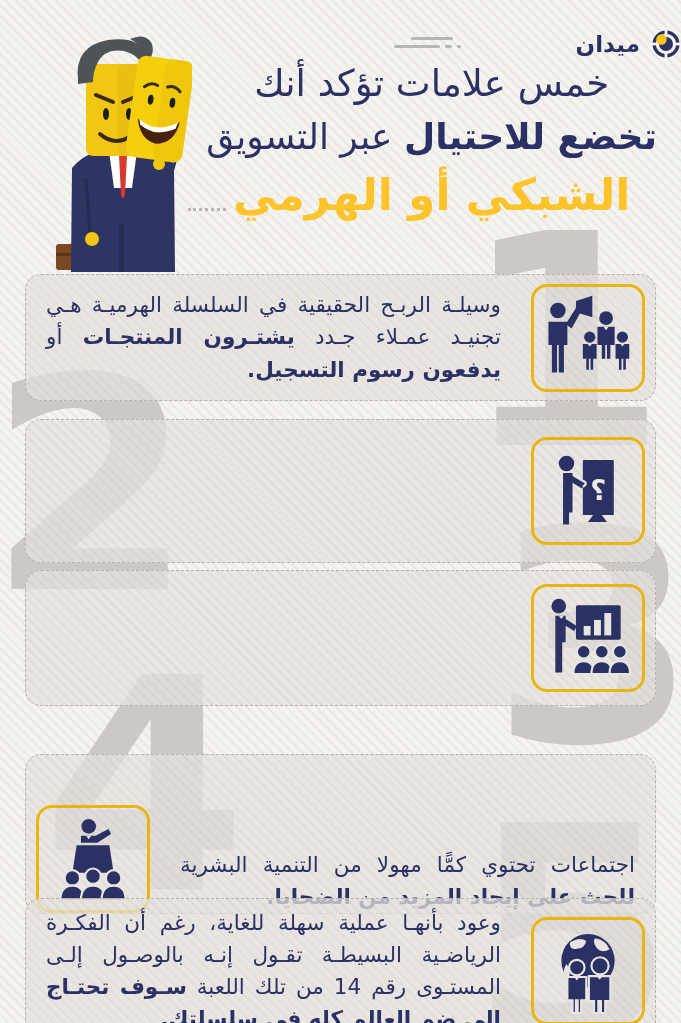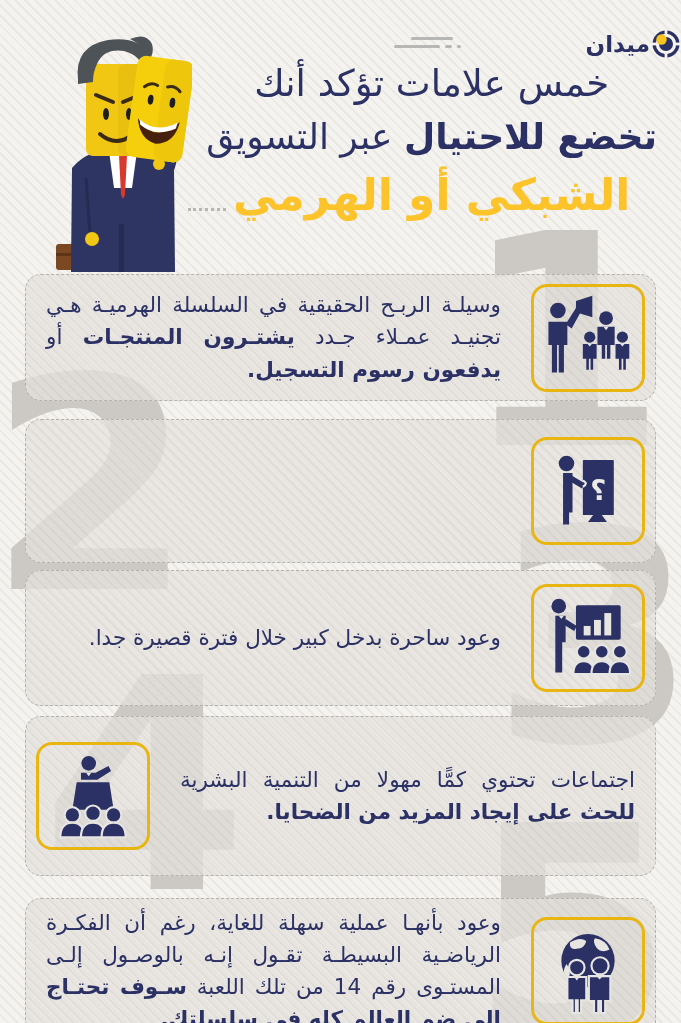--- a/index.html
+++ b/index.html
@@ -6,21 +6,21 @@
   .page{
     position:relative;width:681px;height:1023px;margin:0 auto;
     background-color:#f5f3ef;overflow:hidden;direction:rtl;
     font-family:"DejaVu Sans",sans-serif;color:#2b3164;
   }
   .page::before{
     content:"";position:absolute;inset:0;z-index:0;pointer-events:none;
     background:repeating-linear-gradient(45deg,transparent 0 5px,rgba(167,162,152,.13) 5px 7px);
   }
   
-  .logo{position:absolute;top:29px;right:0;display:flex;align-items:center;gap:8px;z-index:3;}
+  .logo{position:absolute;top:29px;right:0;display:flex;align-items:center;gap:18px;z-index:3;}
   .logo-text{font-weight:bold;font-size:23px;color:#2b3164;letter-spacing:0;}
   .logo-icon{width:30px;height:30px;margin-left:-7px;}
   .deco{position:absolute;top:37px;left:394px;width:72px;z-index:2;direction:ltr;}
   .deco .l1{width:42px;height:3px;background:#a7a7a7;margin-left:17px;border-radius:2px;opacity:.8;}
   .deco .row{display:flex;gap:5px;margin-top:5px;align-items:center;}
   .deco .l2{width:46px;height:3px;background:#a7a7a7;border-radius:2px;opacity:.8;}
   .deco .d{width:7px;height:3px;background:#a7a7a7;border-radius:2px;opacity:.8;}
   .character{position:absolute;top:34px;left:56px;width:136px;height:238px;z-index:2;}
   .title{position:absolute;top:62px;right:24px;text-align:center;z-index:2;line-height:1.2;}
   .t1{font-size:37px;color:#2b3164;}
@@ -42,21 +42,21 @@
   .card{
     position:absolute;left:25px;right:25px;z-index:1;
     border:1.5px dashed #b4b2ae;border-radius:16px;
     background-color:rgba(229,227,223,.74);
     background-image:repeating-linear-gradient(45deg,transparent 0 5px,rgba(150,145,137,.10) 5px 7px);
     display:flex;align-items:center;gap:20px;padding:0 10px;box-sizing:border-box;
   }
   .card1{top:274px;height:127px;}
   .card2{top:419px;height:144px;}
   .card3{top:570px;height:136px;}
-  .card4{top:716px;height:160px;}
+  .card4{top:754px;height:160px;align-items:flex-end;}
   .card5{top:898px;height:146px;}
   .iconbox{
     flex:0 0 114px;height:108px;border:3px solid #e9b511;border-radius:16px;
     display:flex;align-items:center;justify-content:center;box-sizing:border-box;
   }
   .iconbox svg{width:86px;height:86px;}
   .ctext{
     flex:1;margin:0;padding:0 10px;font-size:21.5px;line-height:1.5;
     color:#2b3164;text-align:justify;
   }
@@ -196,21 +196,20 @@
         <g stroke="#e7e5e1" stroke-width="2.5">
           <circle cx="45" cy="66" r="8"></circle>
           <path d="M33,92 q0,-15 12,-15 q12,0 12,15 z"></path>
           <circle cx="66" cy="66" r="8"></circle>
           <path d="M54,92 q0,-15 12,-15 q12,0 12,15 z"></path>
           <circle cx="87" cy="66" r="8"></circle>
           <path d="M75,92 q0,-15 12,-15 q12,0 12,15 z"></path>
         </g>
       </svg>
     </div>
-    <p class="ctext"><span>وعود ساحرة بدخل كبير خلال فترة قصيرة جدا.</span></p>
   </section>
 
   <section class="card card4">
     <p class="ctext"><span>اجتماعات تحتوي كمًّا مهولا من التنمية البشرية </span><b>للحث على إيجاد المزيد من الضحايا.</b></p>
     <div class="iconbox">
       <svg viewBox="0 0 100 100" fill="#2b3164">
         <circle cx="45" cy="12" r="8.5"></circle>
         <path d="M36,23 h17 l15,-8 3,6 -16,10 h-19 z"></path>
         <path d="M42,23 l3,4 3,-4 z" fill="#e7e5e1"></path>
         <path d="M31,34 h38 l5,32 h-48 z"></path>

